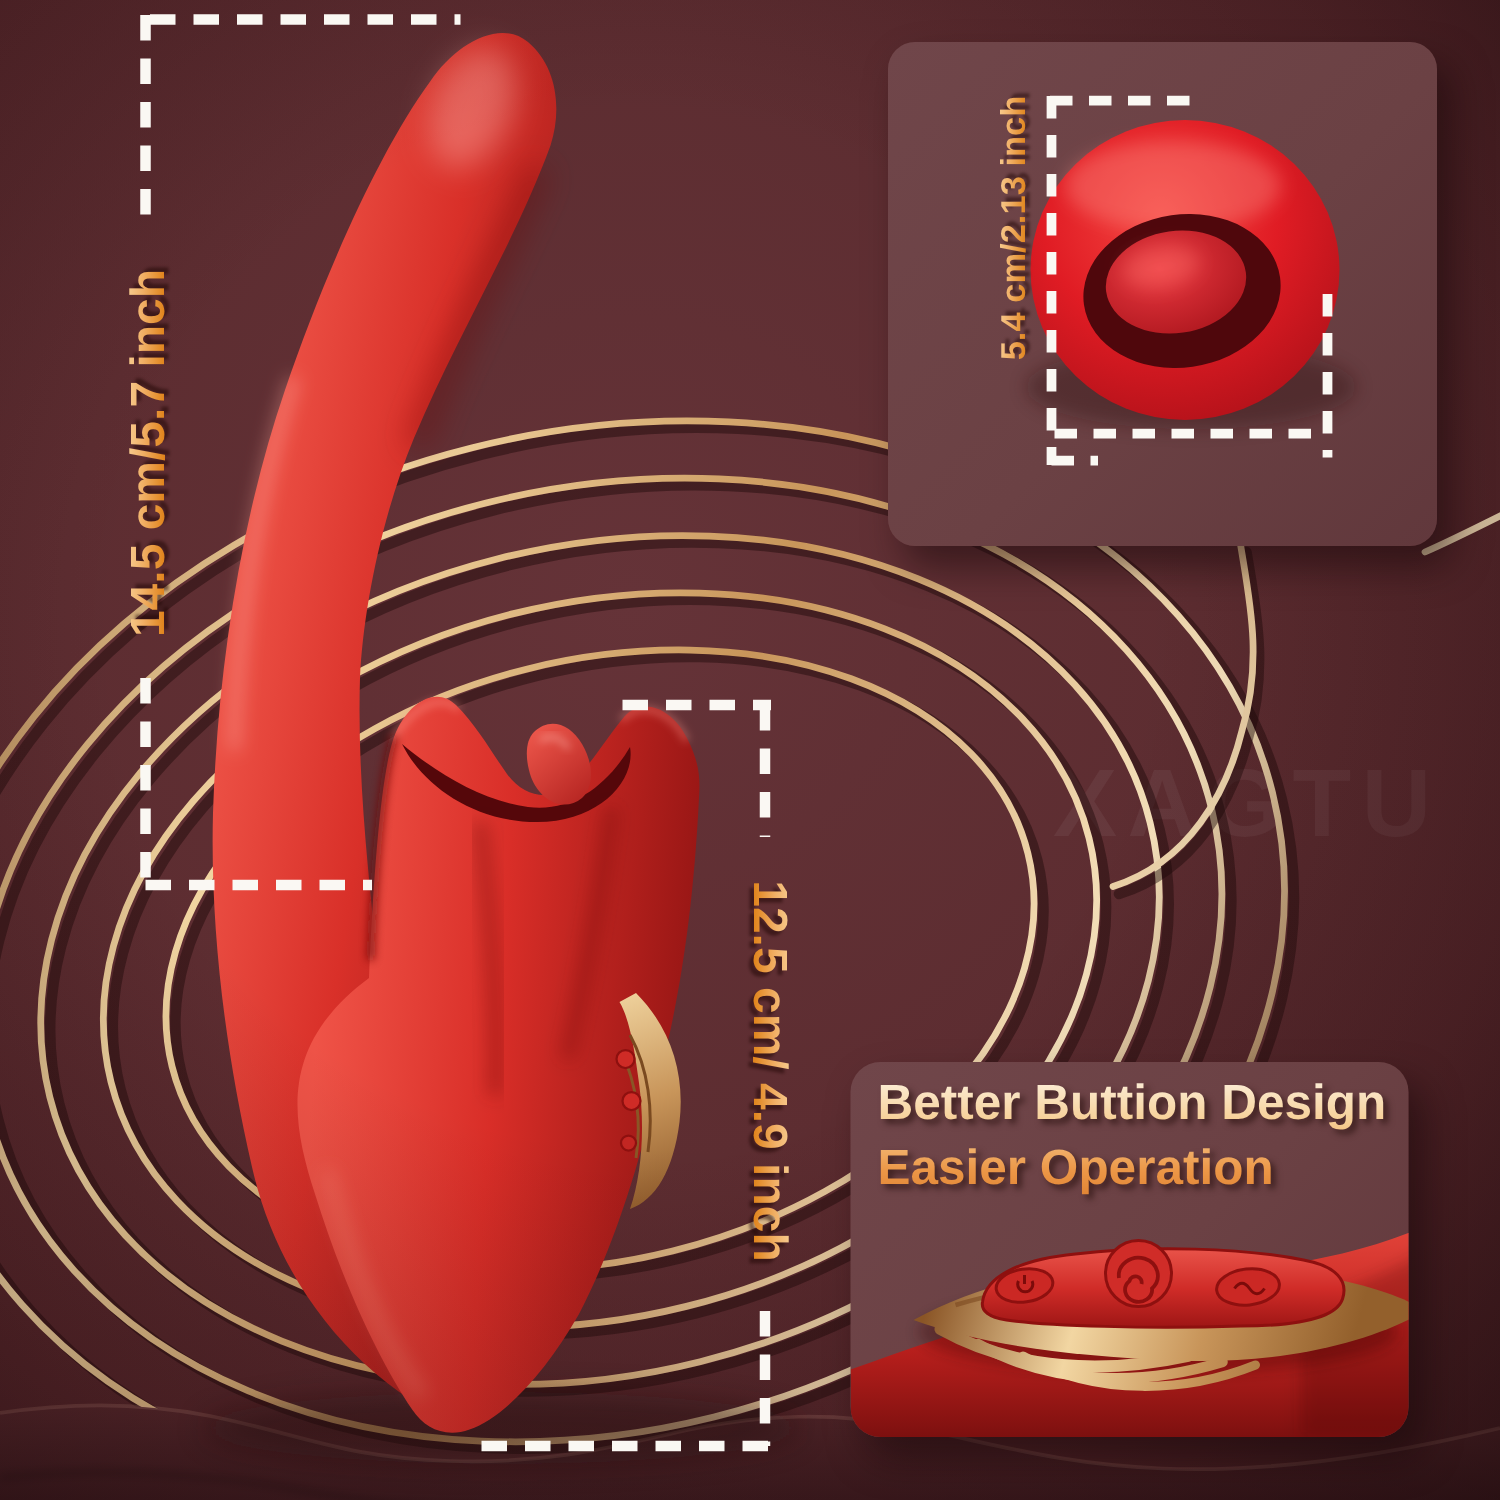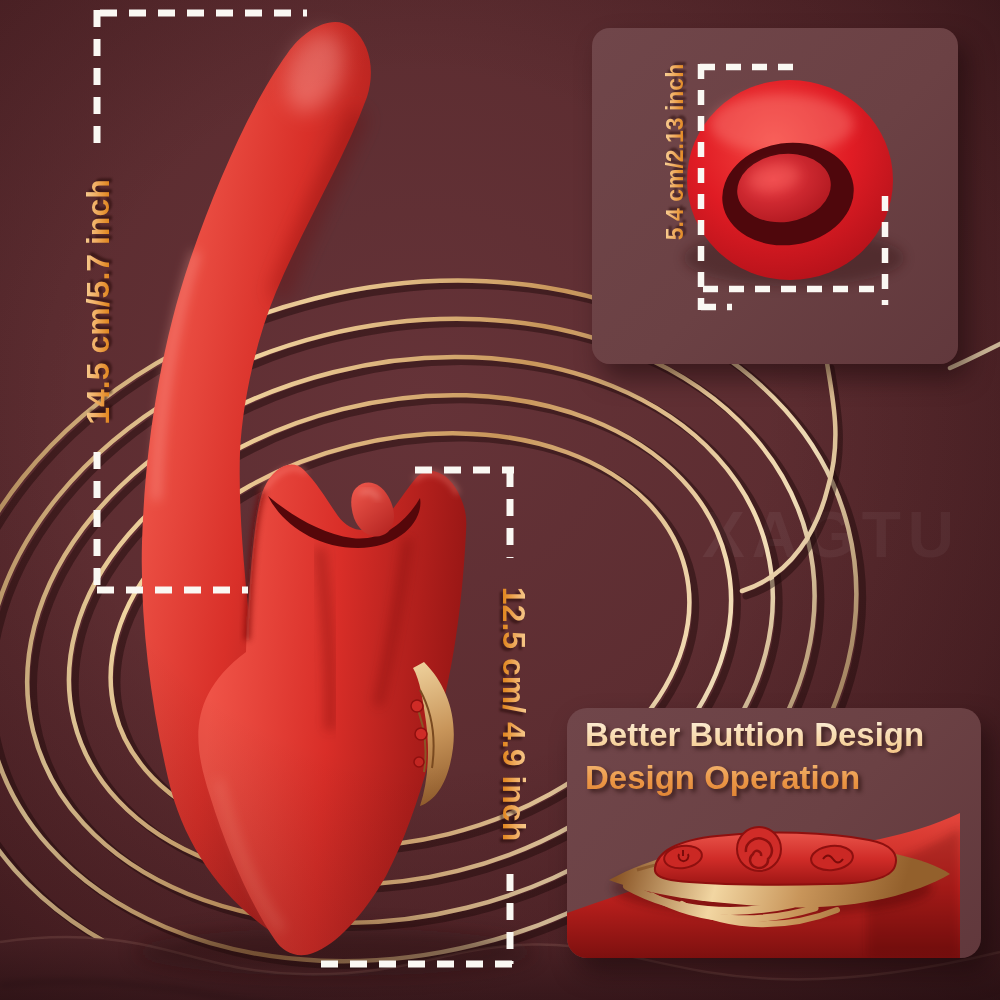--- a/index.html
+++ b/index.html
@@ -31,21 +31,21 @@
   .dim-overall{left:-100px;top:282px;width:400px;height:40px;font-size:32px;transform:rotate(-90deg);}
   .dim-body{left:312px;top:694px;width:400px;height:40px;font-size:32px;transform:rotate(90deg);}
   .dim-head-h{left:-45px;top:109px;width:260px;height:30px;font-size:23px;transform:rotate(-90deg);}
   .dim-head-w{left:138px;top:266px;width:205px;height:30px;font-size:24px;}
   
   .panel{
     background:linear-gradient(135deg,#70464a 0%, #6b4144 55%, #61383c 100%);
     border-radius:18px;box-shadow:10px 14px 24px rgba(22,5,8,0.5);
   }
   #panel-head{left:592px;top:28px;width:366px;height:336px;}
-  #panel-buttons{left:567px;top:708px;width:414px;height:250px;overflow:hidden;border-radius:20px;}
+  #panel-buttons{left:567px;top:708px;width:372px;height:250px;overflow:hidden;border-radius:20px;}
   .feature-title{
     position:absolute;left:18px;top:5px;font-size:33px;font-weight:bold;line-height:43px;
     background:linear-gradient(180deg,#fdf5e7 0%, #f6cf96 40%, #ec9747 78%, #df8232 100%);
     -webkit-background-clip:text;background-clip:text;color:transparent;
     filter:drop-shadow(3px 3px 2px rgba(30,8,5,0.6));white-space:nowrap;
   }
 </style>
 </head>
 <body>
 
@@ -236,21 +236,21 @@
         <ellipse cx="116" cy="149" rx="19" ry="11" transform="rotate(-8 116 149)" fill="#cb2824" stroke="#8e100f" stroke-width="2"></ellipse>
         <path d="M112,146 a5,5 0 1 0 9,0 M116,142 v6" stroke="#7c0b0a" stroke-width="2" fill="none"></path>
         <circle cx="192" cy="141" r="22" fill="#d02c28" stroke="#8e100f" stroke-width="2"></circle>
         <path d="M192,141 m-13,3 a13,12 0 1 1 22,7 a9,8 0 1 1 -15,-5 a4,4 0 1 1 8,2" stroke="#8e100f" stroke-width="2.5" fill="none"></path>
         <ellipse cx="265" cy="150" rx="21" ry="12" transform="rotate(-6 265 150)" fill="#cb2824" stroke="#8e100f" stroke-width="2"></ellipse>
         <path d="M256,151 q5,-7 10,0 q5,7 10,0" stroke="#7c0b0a" stroke-width="2" fill="none"></path>
       </g>
     </svg>
     <div class="feature-title">
       <div>Better Buttion Design</div>
-      <div>Design Operation</div>
+      <div>Easier Operation</div>
     </div>
   </div>
 
   <svg class="abs" style="left:0;top:0" width="1000" height="1000" viewBox="0 0 1000 1000">
     <g stroke="#faf8f3" stroke-width="7" stroke-dasharray="17 12" fill="none">
       <path d="M100,13 H307"></path>
       <path d="M97,10 V152"></path>
       <path d="M97,452 V593"></path>
       <path d="M97,590 H248"></path>
       <path d="M415,470 H514"></path>

